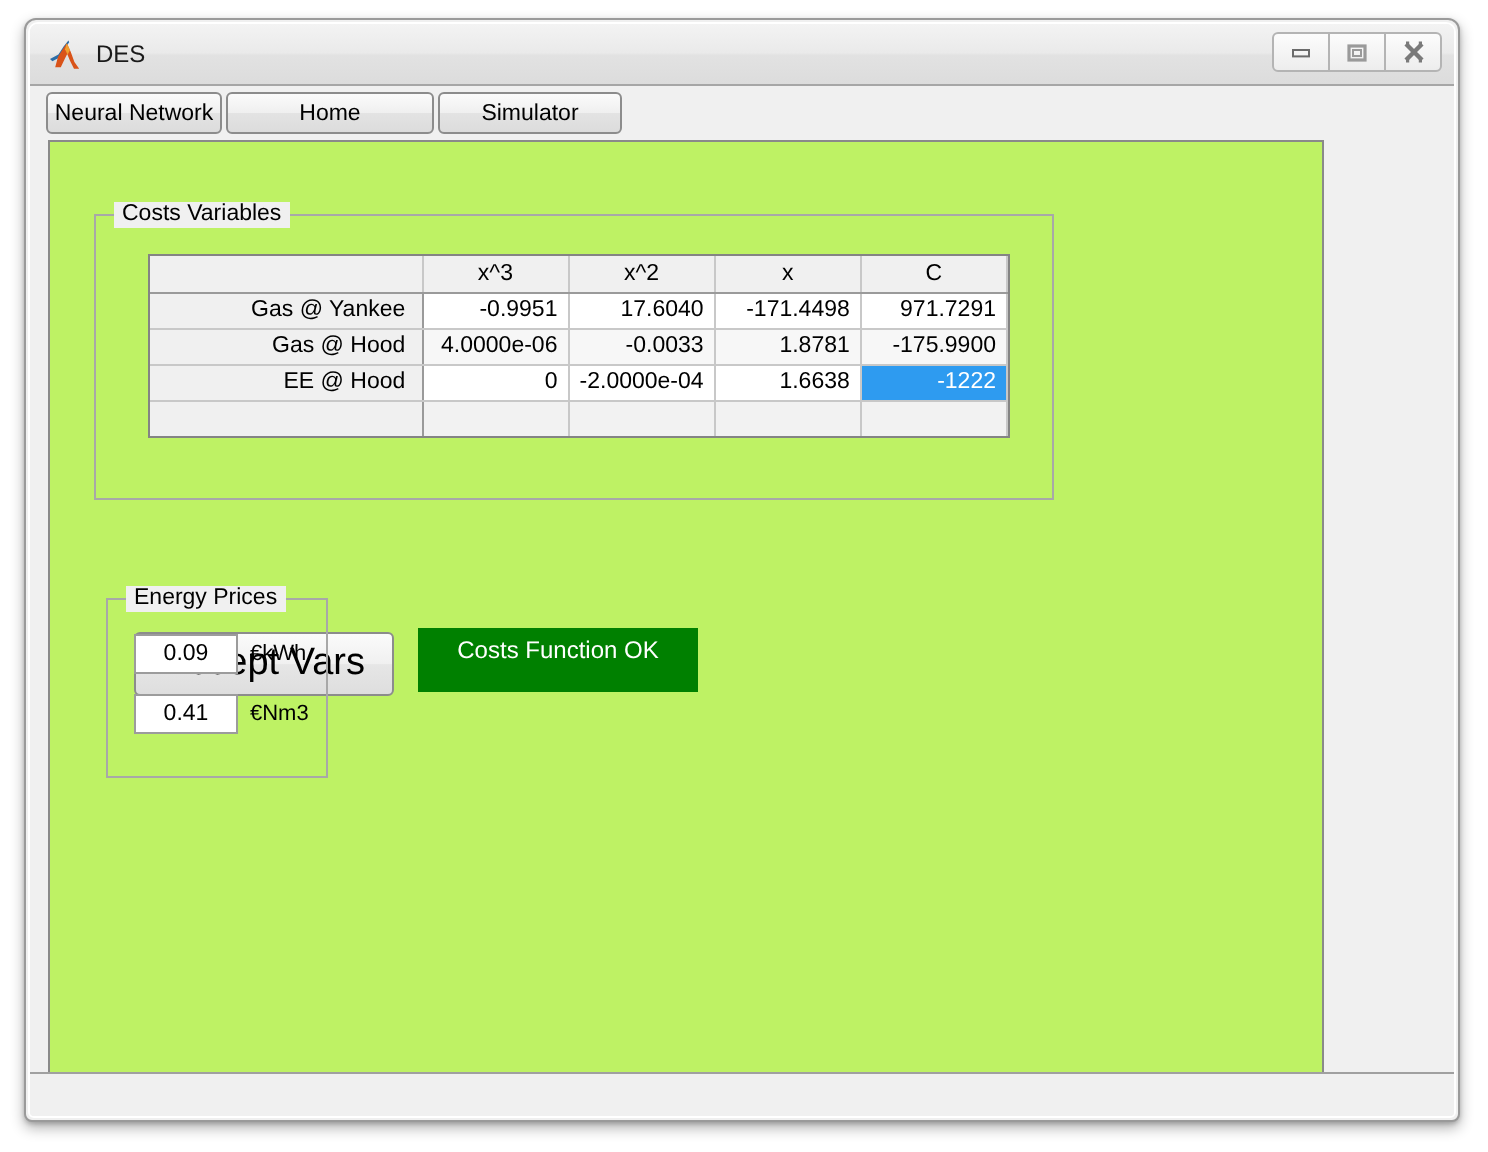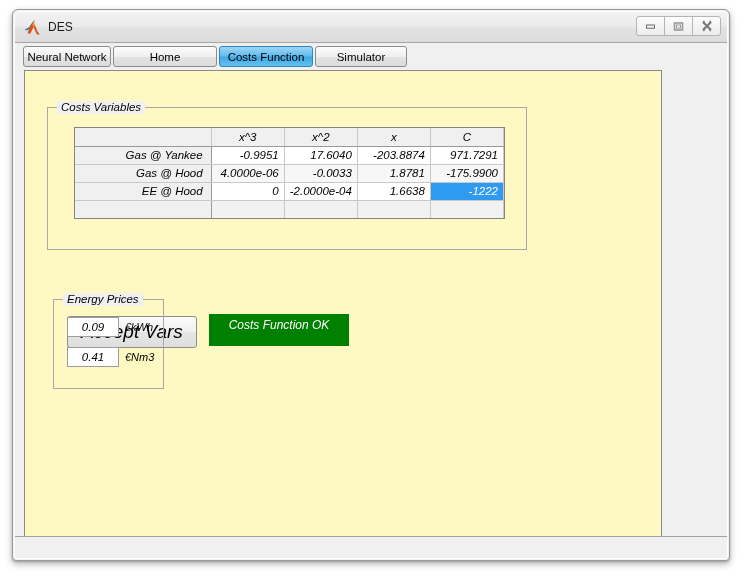--- a/index.html
+++ b/index.html
@@ -127,24 +127,23 @@
     color: #000000;
   }
 
   
   .main-panel {
     position: absolute;
     left: 9px;
     top: 58px;
     width: 638px;
     height: 469px;
-    background: #fef9c3;
+    background: #bef264;
     border: 1px solid #8a8a8a;
     box-sizing: border-box;
-    font-style: italic;
   }
 
   
   .groupbox {
     position: absolute;
     border: 1px solid #a8a8a8;
     box-sizing: border-box;
   }
   .groupbox > .gb-title {
     position: absolute;
@@ -340,21 +339,20 @@
             <path d="M3 2 L4.6 2 M9.4 2 L11 2 M3 10 L4.6 10 M9.4 10 L11 10" stroke="#7a7a7a" stroke-width="2.6" fill="none"></path>
           </svg>
         </div>
       </div>
     </div>
 
     <div class="tabstrip">
       <div class="tabs">
         <div class="tab w-nn">Neural Network</div>
         <div class="tab w-home">Home</div>
-        <div class="tab w-cf active">Costs Function</div>
         <div class="tab w-sim">Simulator</div>
       </div>
     </div>
 
     <div class="main-panel">
 
       <div class="groupbox" id="gb-costs">
         <div class="gb-title">Costs Variables</div>
 
         <div class="table-wrap">
@@ -373,21 +371,21 @@
                 <th>x^2</th>
                 <th>x</th>
                 <th>C</th>
               </tr>
             </thead>
             <tbody>
               <tr>
                 <td class="rowhdr">Gas @ Yankee</td>
                 <td class="val">-0.9951</td>
                 <td class="val">17.6040</td>
-                <td class="val">-203.8874</td>
+                <td class="val">-171.4498</td>
                 <td class="val">971.7291</td>
               </tr>
               <tr class="alt">
                 <td class="rowhdr">Gas @ Hood</td>
                 <td class="val">4.0000e-06</td>
                 <td class="val">-0.0033</td>
                 <td class="val">1.8781</td>
                 <td class="val">-175.9900</td>
               </tr>
               <tr>

